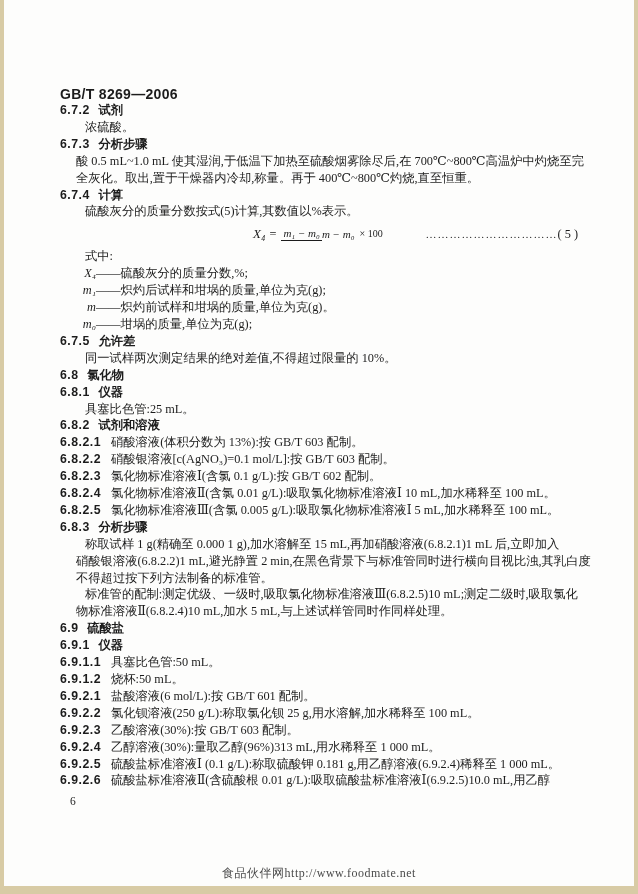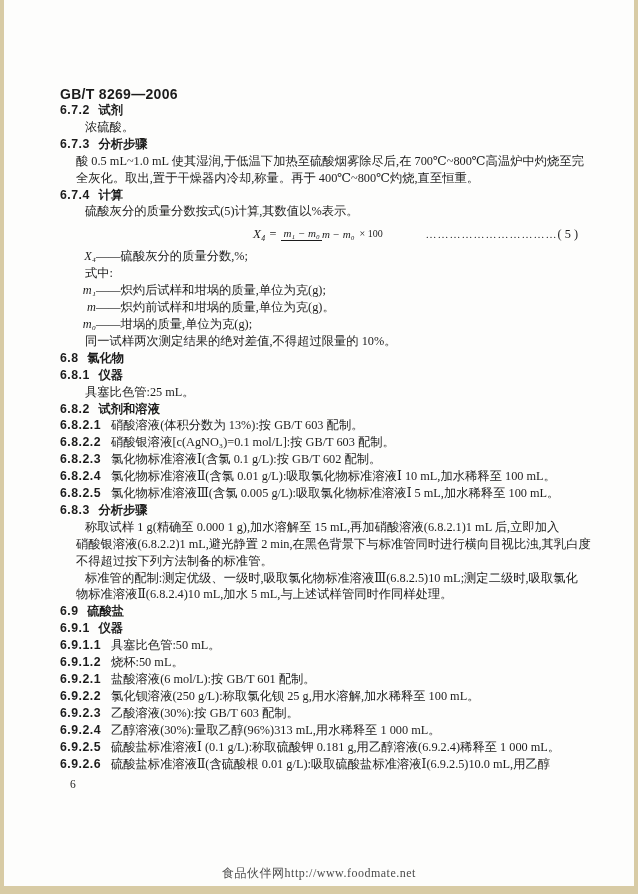--- a/index.html
+++ b/index.html
@@ -127,25 +127,26 @@
           <span class="eq">=</span>
           <span class="frac">
             <span class="numer">m₁ − m₀</span>
             <span class="denom">m − m₀</span>
           </span>
           <span class="mult">× 100</span>
         </span>
         <span class="leader">……………………………</span>
         <span class="tag">( 5 )</span>
       </div>
+      <div class="line para">式中:</div>
       <div class="line symbol"><span class="sym">X₄</span><span class="txt">——硫酸灰分的质量分数,%;</span></div>
-      <div class="line para">式中:</div>
       <div class="line symbol"><span class="sym">m₁</span><span class="txt">——炽灼后试样和坩埚的质量,单位为克(g);</span></div>
       <div class="line symbol"><span class="sym">m</span><span class="txt">——炽灼前试样和坩埚的质量,单位为克(g)。</span></div>
       <div class="line symbol"><span class="sym">m₀</span><span class="txt">——坩埚的质量,单位为克(g);</span></div>
+      <div class="line heading"><span class="num">6.7.5</span><span class="txt">允许差</span></div>
       <div class="line para">同一试样两次测定结果的绝对差值,不得超过限量的 10%。</div>
       <div class="line heading"><span class="num">6.8</span><span class="txt">氯化物</span></div>
       <div class="line heading"><span class="num">6.8.1</span><span class="txt">仪器</span></div>
       <div class="line para">具塞比色管:25 mL。</div>
       <div class="line heading"><span class="num">6.8.2</span><span class="txt">试剂和溶液</span></div>
       <div class="line clause"><span class="num">6.8.2.1</span><span class="txt">硝酸溶液(体积分数为 13%):按 GB/T 603 配制。</span></div>
       <div class="line clause"><span class="num">6.8.2.2</span><span class="txt">硝酸银溶液[c(AgNO₃)=0.1 mol/L]:按 GB/T 603 配制。</span></div>
       <div class="line clause"><span class="num">6.8.2.3</span><span class="txt">氯化物标准溶液Ⅰ(含氯 0.1 g/L):按 GB/T 602 配制。</span></div>
       <div class="line clause"><span class="num">6.8.2.4</span><span class="txt">氯化物标准溶液Ⅱ(含氯 0.01 g/L):吸取氯化物标准溶液Ⅰ 10 mL,加水稀释至 100 mL。</span></div>
       <div class="line clause"><span class="num">6.8.2.5</span><span class="txt">氯化物标准溶液Ⅲ(含氯 0.005 g/L):吸取氯化物标准溶液Ⅰ 5 mL,加水稀释至 100 mL。</span></div>

